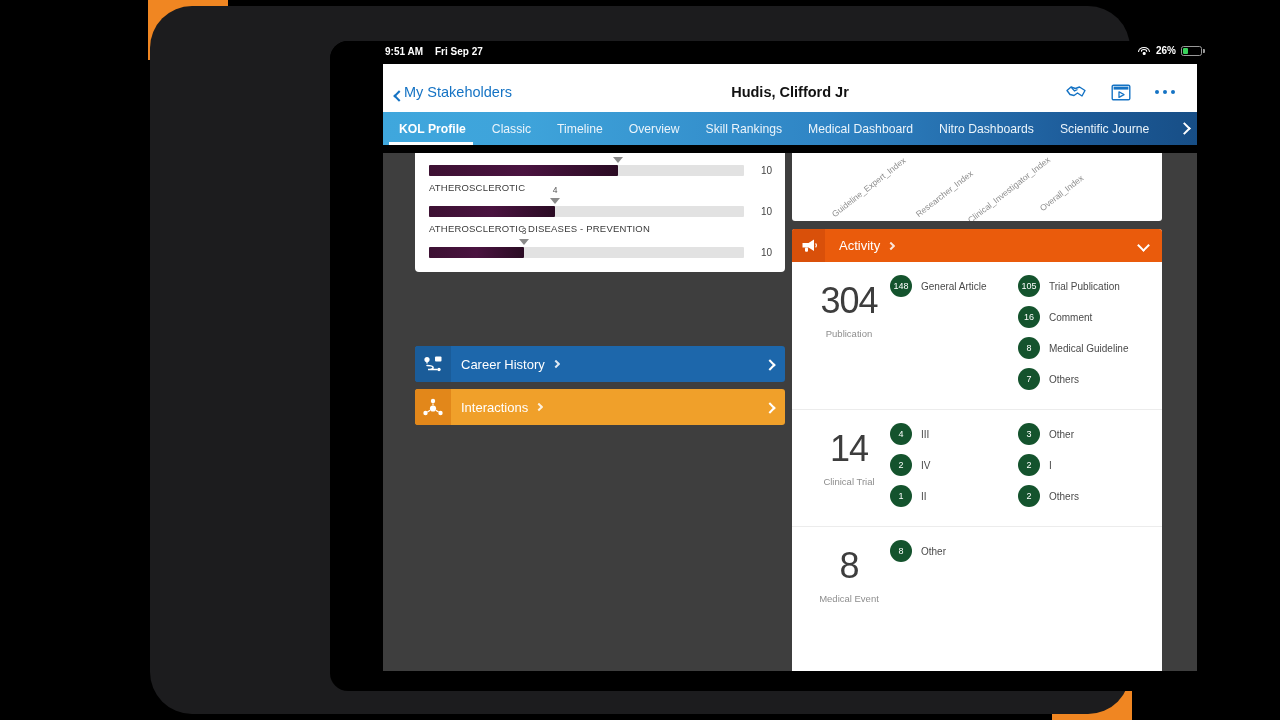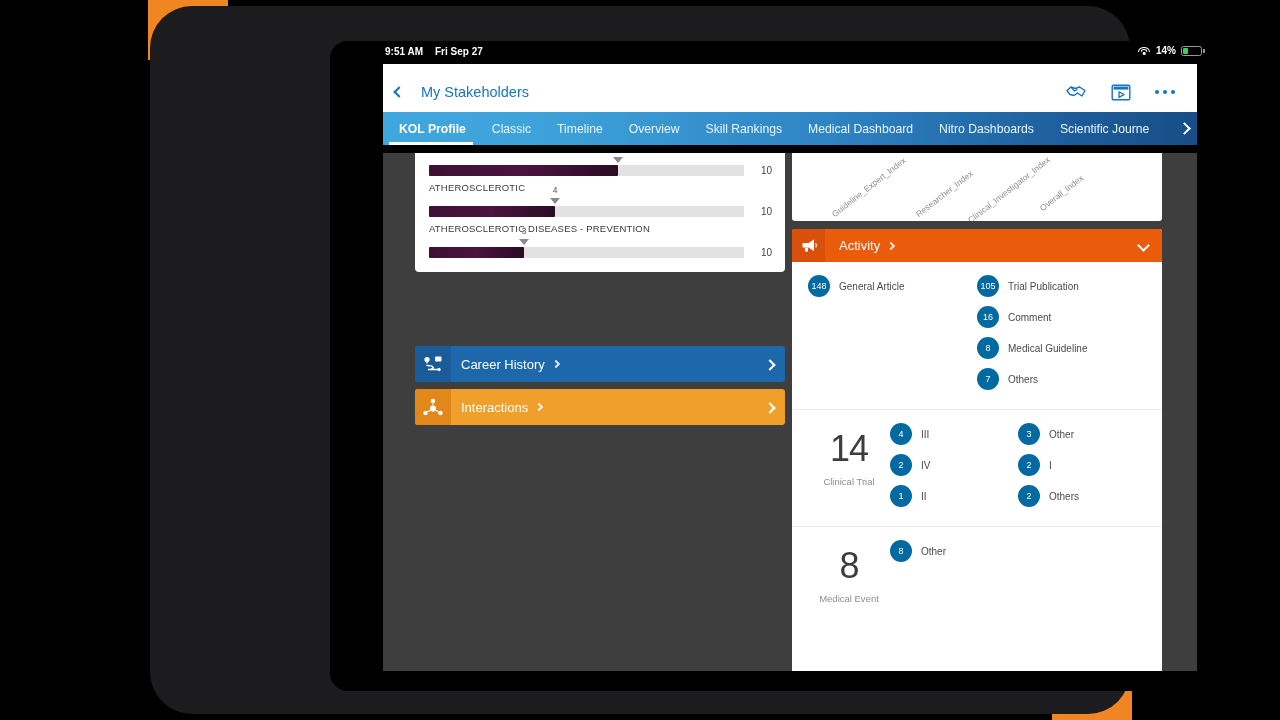--- a/index.html
+++ b/index.html
@@ -43,21 +43,21 @@
   .battery { position:relative; width:21px; height:10px; border:1.2px solid #9a9a9a; border-radius:2.5px; }
   .battery:after { content:""; position:absolute; right:-3.5px; top:2.6px; width:2px; height:4px;
                    background:#9a9a9a; border-radius:0 1px 1px 0; }
   .battery i { position:absolute; left:1px; top:1px; bottom:1px; width:5px; background:#3ad35c; border-radius:1px; }
 
   
   #app-header {
     position:absolute; left:53px; top:23px; width:814px; height:56px;
     background:#fff; display:flex; align-items:center;
   }
-  #back-link { display:flex; align-items:center; gap:18px; margin-left:12px; color:#1573c4; font-size:14.5px; cursor:pointer; }
+  #back-link { display:flex; align-items:flex-end; gap:1px; margin-left:12px; color:#1573c4; font-size:14.5px; cursor:pointer; }
   .chev-left { width:8px; height:8px; border-left:2.4px solid #1573c4; border-bottom:2.4px solid #1573c4;
                transform:rotate(45deg); display:inline-block; }
   #header-title { position:absolute; left:0; right:0; text-align:center; font-size:14.5px; font-weight:bold; color:#111; pointer-events:none; }
   #header-actions { margin-left:auto; display:flex; align-items:center; gap:24px; margin-right:22px; }
   .hicon { cursor:pointer; line-height:0; }
   #dots-icon { display:flex; gap:3.5px; cursor:pointer; }
   #dots-icon span { width:4.5px; height:4.5px; border-radius:50%; background:#1573c4; }
 
   
   #tab-bar {
@@ -122,21 +122,21 @@
                     border-right:2.1px solid #fff; border-bottom:2.1px solid #fff; transform:rotate(45deg); cursor:pointer; }
 
   .act-section { display:flex; padding:13px 16px 10px 16px; border-bottom:1px solid #ececec; }
   .act-section:last-child { border-bottom:none; }
   .act-total { width:82px; flex:0 0 82px; text-align:center; padding-top:8px; }
   .act-total .num { font-size:36px; color:#3d3d3d; font-weight:300; line-height:1; letter-spacing:-1px; }
   .act-total .lbl { font-size:9.5px; color:#8e8e8e; margin-top:9px; }
   .act-cols { flex:1; display:flex; }
   .act-col { flex:1; }
   .act-item { display:flex; align-items:flex-start; margin-bottom:9px; }
-  .badge { width:22px; height:22px; border-radius:50%; background:#0369a1; color:#fff;
+  .badge { width:22px; height:22px; border-radius:50%; background:#14532d; color:#fff;
            font-size:9px; display:flex; align-items:center; justify-content:center; flex:0 0 22px; }
   .act-item .txt { font-size:10px; color:#4a4a4a; margin-left:9px; padding-top:5px; line-height:1.45; }
 
   
   #cursor { position:absolute; left:779px; top:640px; width:0; height:0; pointer-events:none; }
 </style>
 </head>
 <body>
 
 <div id="stage">
@@ -151,32 +151,33 @@
         <div id="status-left">
           <span>9:51 AM</span>
           <span>Fri Sep 27</span>
         </div>
         <div id="status-right">
           <span class="wifi-icon">
               <i></i>
               <i></i>
               <i></i>
             </span>
-          <span>14%</span>
+          <span>26%</span>
           <span class="battery">
               <i></i>
             </span>
         </div>
       </div>
 
       <div id="app-header">
         <div id="back-link">
           <span class="chev-left"></span>
           <span>My Stakeholders</span>
         </div>
+        <div id="header-title">Hudis, Clifford Jr</div>
         <div id="header-actions">
           <span class="hicon">
             <svg width="22" height="16" viewBox="0 0 22 16">
               <path d="M2 6.5 L6 3 L10.5 4.5 L14.5 3 L20 6.5 L17 12 L12.5 9 L9 11.5 L5 10.5 Z" fill="none" stroke="#1573c4" stroke-width="1.4" stroke-linejoin="round"></path>
               <path d="M6 3 L9.5 7 L12.5 5.5" fill="none" stroke="#1573c4" stroke-width="1.2"></path>
             </svg>
           </span>
           <span class="hicon">
             <svg width="20" height="17" viewBox="0 0 20 17">
               <rect x="1.2" y="1.2" width="17.6" height="14.6" rx="1.4" fill="none" stroke="#1573c4" stroke-width="1.4"></rect>
@@ -314,20 +315,24 @@
                 </svg>
               </span>
               <span class="ahtitle">
                 <span>Activity</span>
                 <span class="chev-sm"></span>
               </span>
               <span id="activity-caret"></span>
             </div>
 
             <div class="act-section">
+              <div class="act-total">
+                <div class="num">304</div>
+                <div class="lbl">Publication</div>
+              </div>
               <div class="act-cols">
                 <div class="act-col">
                   <div class="act-item">
                     <span class="badge">148</span>
                     <span class="txt">General Article</span>
                   </div>
                 </div>
                 <div class="act-col">
                   <div class="act-item">
                     <span class="badge">105</span>

